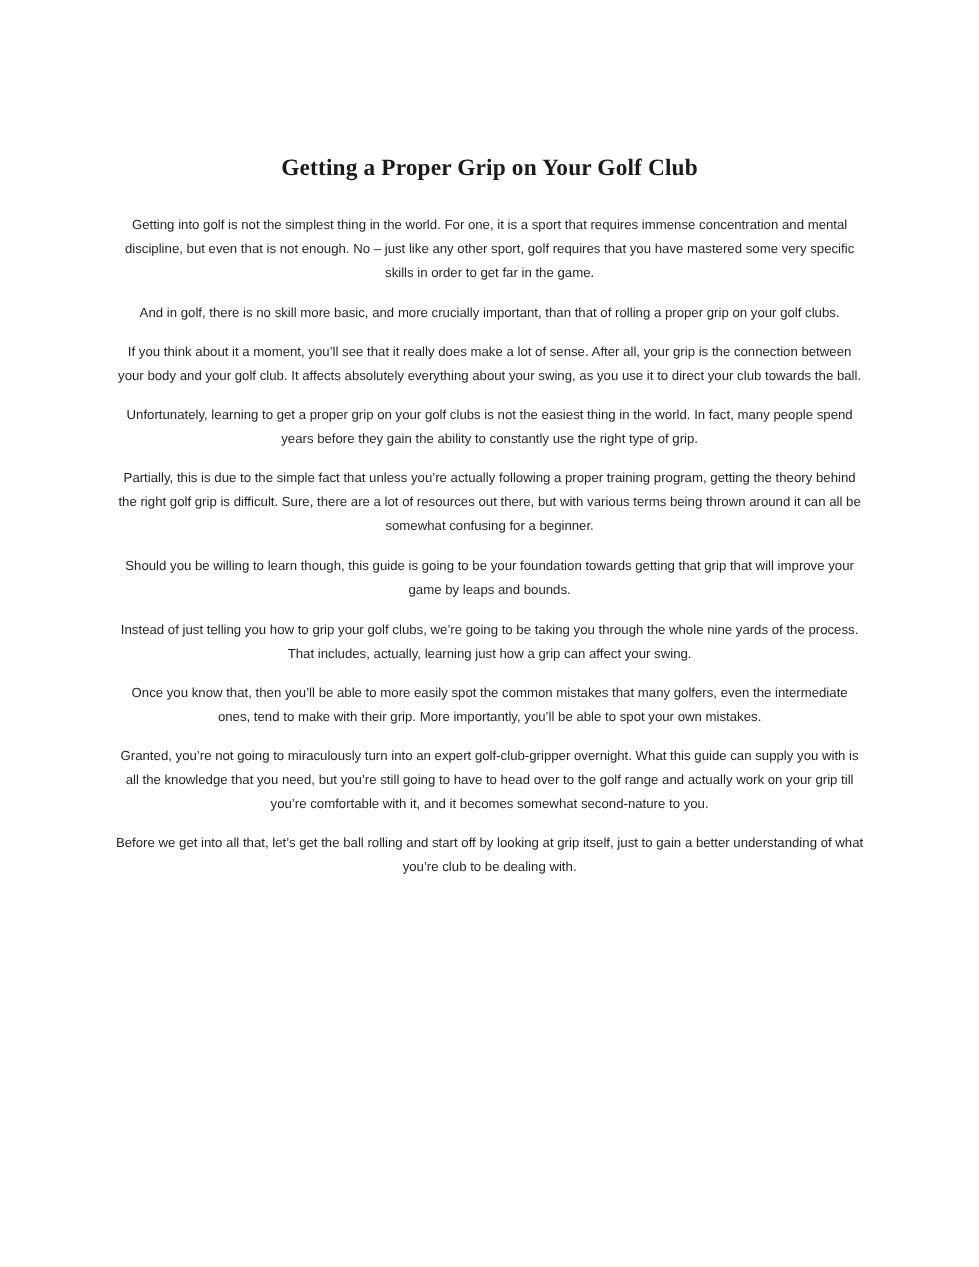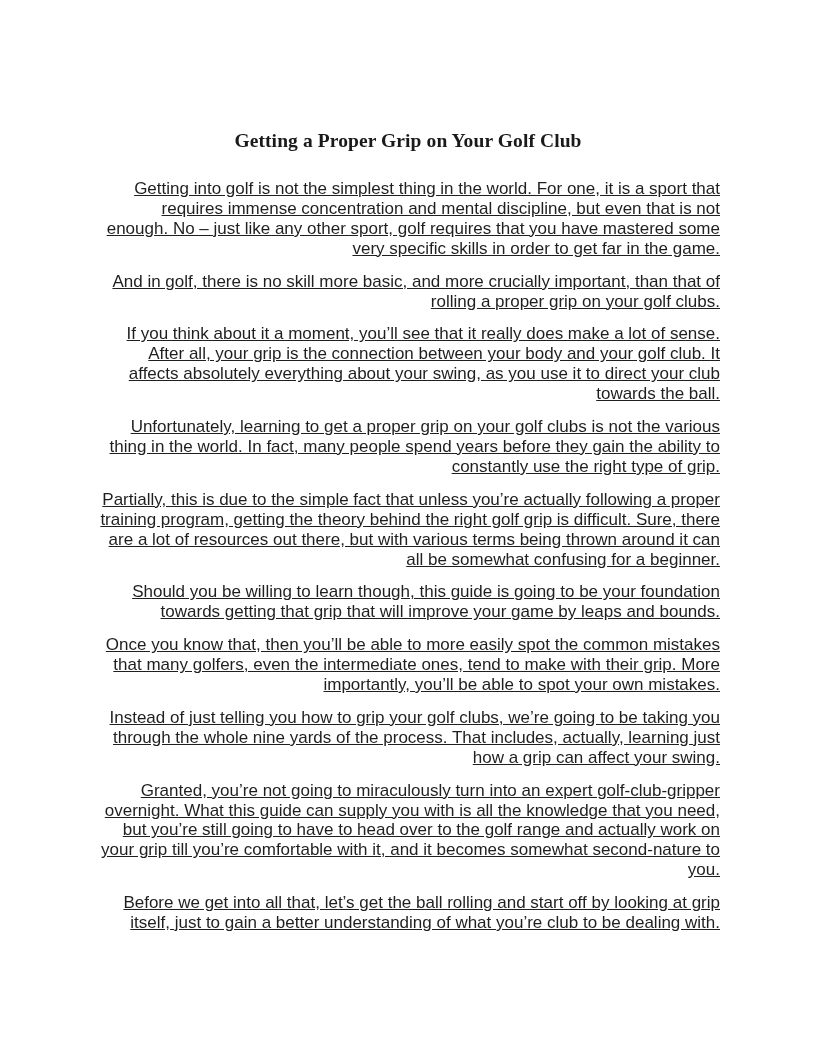--- a/index.html
+++ b/index.html
@@ -28,38 +28,37 @@
     font-weight: 700;
     font-size: 19.5px;
     line-height: 25px;
     color: #1a1a1a;
     text-align: center;
     margin-bottom: 26px;
     letter-spacing: 0.1px;
   }
   .doc-para {
     font-family: "Liberation Sans", "DejaVu Sans", sans-serif;
-    font-size: 17px;
+    font-size: 11px;
     line-height: 19.9px;
     color: #1f1f1f;
     margin-bottom: 13px;
-    text-align: right;
-    text-decoration: underline;
+    text-align: center;
   }
 </style>
 </head>
 <body>
 
 <div class="page">
   <div class="content">
     <h1 class="doc-title">Getting a Proper Grip on Your Golf Club</h1>
     <p class="doc-para">Getting into golf is not the simplest thing in the world. For one, it is a sport that requires immense concentration and mental discipline, but even that is not enough. No – just like any other sport, golf requires that you have mastered some very specific skills in order to get far in the game.</p>
     <p class="doc-para">And in golf, there is no skill more basic, and more crucially important, than that of rolling a proper grip on your golf clubs.</p>
     <p class="doc-para">If you think about it a moment, you’ll see that it really does make a lot of sense. After all, your grip is the connection between your body and your golf club. It affects absolutely everything about your swing, as you use it to direct your club towards the ball.</p>
-    <p class="doc-para">Unfortunately, learning to get a proper grip on your golf clubs is not the various thing in the world. In fact, many people spend years before they gain the ability to constantly use the right type of grip.</p>
+    <p class="doc-para">Unfortunately, learning to get a proper grip on your golf clubs is not the easiest thing in the world. In fact, many people spend years before they gain the ability to constantly use the right type of grip.</p>
     <p class="doc-para">Partially, this is due to the simple fact that unless you’re actually following a proper training program, getting the theory behind the right golf grip is difficult. Sure, there are a lot of resources out there, but with various terms being thrown around it can all be somewhat confusing for a beginner.</p>
     <p class="doc-para">Should you be willing to learn though, this guide is going to be your foundation towards getting that grip that will improve your game by leaps and bounds.</p>
+    <p class="doc-para">Instead of just telling you how to grip your golf clubs, we’re going to be taking you through the whole nine yards of the process. That includes, actually, learning just how a grip can affect your swing.</p>
     <p class="doc-para">Once you know that, then you’ll be able to more easily spot the common mistakes that many golfers, even the intermediate ones, tend to make with their grip. More importantly, you’ll be able to spot your own mistakes.</p>
-    <p class="doc-para">Instead of just telling you how to grip your golf clubs, we’re going to be taking you through the whole nine yards of the process. That includes, actually, learning just how a grip can affect your swing.</p>
     <p class="doc-para">Granted, you’re not going to miraculously turn into an expert golf-club-gripper overnight. What this guide can supply you with is all the knowledge that you need, but you’re still going to have to head over to the golf range and actually work on your grip till you’re comfortable with it, and it becomes somewhat second-nature to you.</p>
     <p class="doc-para">Before we get into all that, let’s get the ball rolling and start off by looking at grip itself, just to gain a better understanding of what you’re club to be dealing with.</p>
   </div>
 </div>
 
 </body></html>

